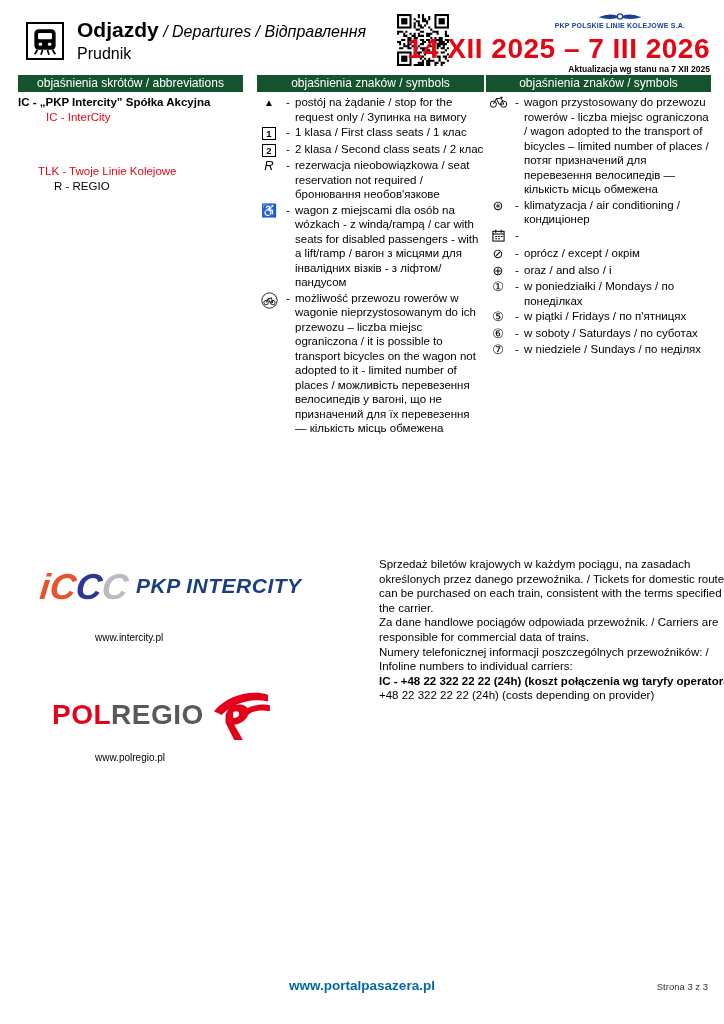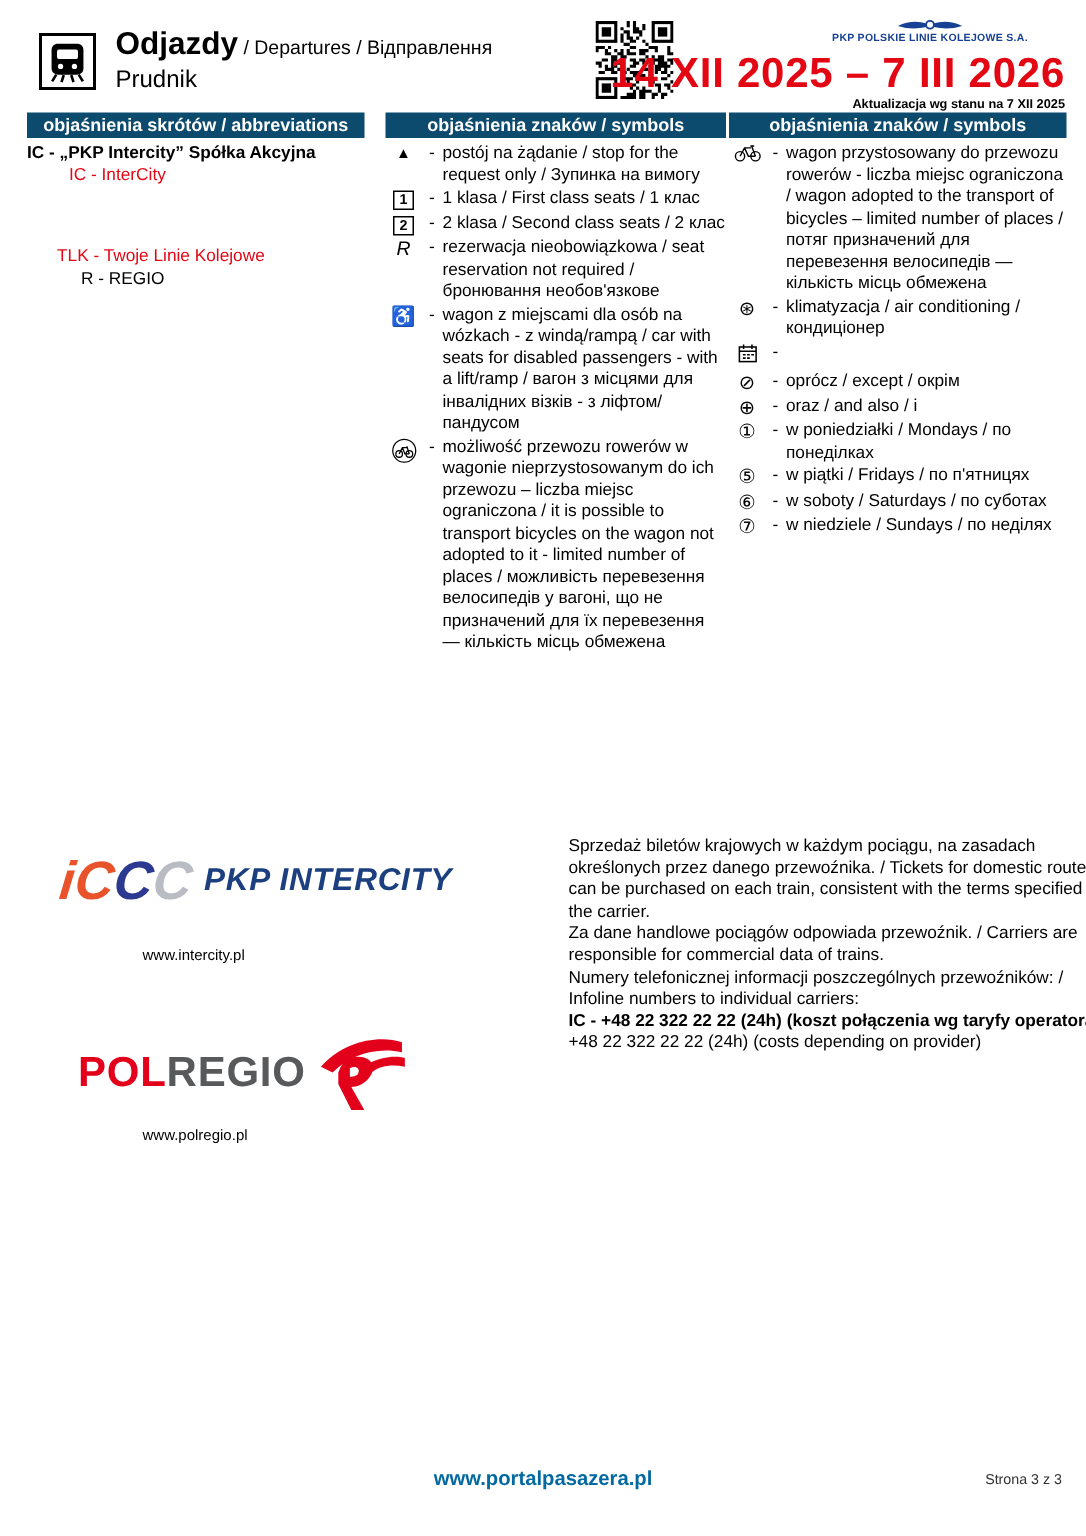--- a/index.html
+++ b/index.html
@@ -3,36 +3,36 @@
 <meta charset="utf-8">
 <style>
   html,body{margin:0;padding:0;background:#888;}
   .page{position:relative;width:724px;height:1024px;background:#fff;
         font-family:"Liberation Sans", sans-serif;color:#000;overflow:hidden;}
 
   
   .train-box{position:absolute;left:26px;top:22px;width:38px;height:38px;
              border:2px solid #000;box-sizing:border-box;display:flex;align-items:center;justify-content:center;}
   .hdr-title{position:absolute;left:77px;top:18px;font-size:21px;font-weight:bold;white-space:nowrap;}
-  .hdr-title .suffix{font-weight:normal;font-size:13px;}
+  .hdr-title .suffix{font-weight:normal;font-style:italic;font-size:16px;}
   .hdr-station{position:absolute;left:77px;top:45px;font-size:16px;font-weight:normal;}
   .qr{position:absolute;left:397px;top:14px;width:52px;height:52px;}
   .plk-logo{position:absolute;right:14px;top:11px;width:180px;text-align:center;}
   .plk-logo .wings{display:block;margin:0 auto;}
   .plk-label{font-size:7px;font-weight:bold;color:#164194;letter-spacing:.2px;white-space:nowrap;}
   .validity{position:absolute;right:14px;top:33px;font-size:28px;font-weight:bold;color:#e30613;
             white-space:nowrap;letter-spacing:.5px;}
   .update-note{position:absolute;right:14px;top:64px;font-size:8.5px;font-weight:bold;color:#000;}
 
   
   .col{position:absolute;top:75px;}
   .col1{left:18px;width:225px;}
   .col2{left:257px;width:227px;}
   .col3{left:486px;width:225px;}
-  .col-header{background:#0c4a6e;color:#fff;font-size:12px;font-weight:bold;text-align:center;
+  .col-header{background:#14532d;color:#fff;font-size:12px;font-weight:normal;text-align:center;
               padding:1px 0 2px 0;margin-bottom:3px;}
   .abbr-line{font-size:11.5px;line-height:14.5px;}
   .abbr-bold{font-weight:bold;}
   .abbr-red{color:#e30613;}
   .ind28{padding-left:28px;}
   .ind20{padding-left:20px;margin-top:40px;}
   .ind36{padding-left:36px;}
 
   .sym-item{display:grid;grid-template-columns:24px 10px 1fr;column-gap:2px;
             font-size:11.5px;line-height:14.5px;margin-bottom:1px;}

